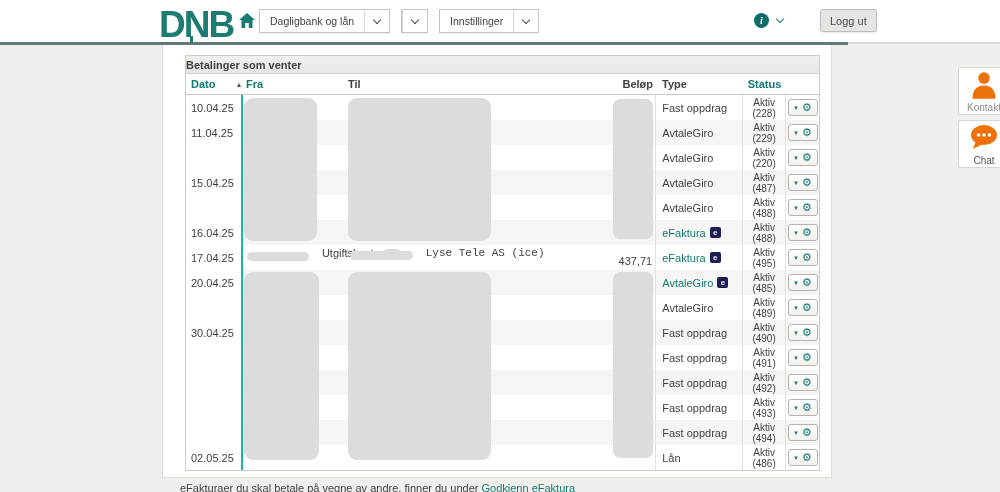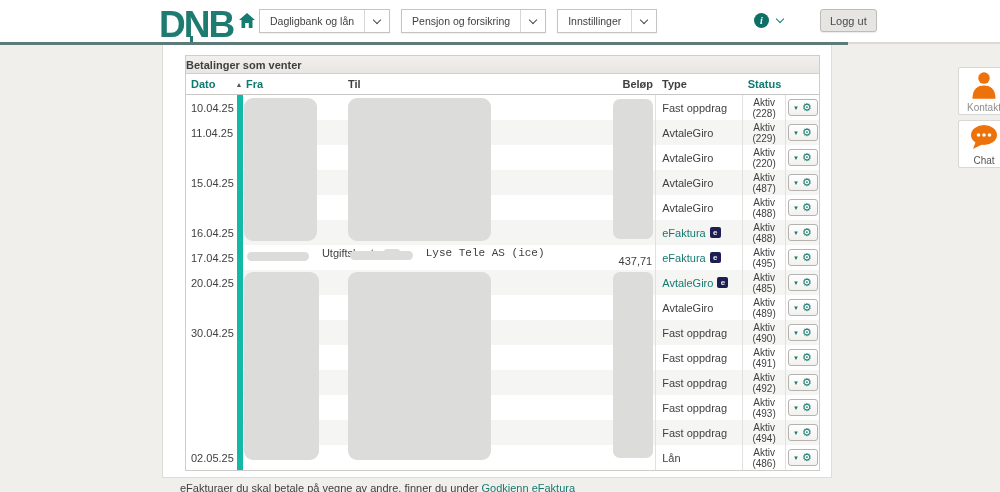--- a/index.html
+++ b/index.html
@@ -37,21 +37,21 @@
   .sort-arrow { font-size:7px; color:#555; }
   .h-fra { width:103px; padding-left:3px; color:#0e7a70; }
   .h-til { width:260px; padding-left:2px; color:#3f3f3f; }
   .h-belop { width:50px; text-align:right; padding-right:3px; color:#3f3f3f; }
   .h-type { width:87px; padding-left:6px; color:#3f3f3f; }
   .h-status { width:43px; text-align:center; color:#0e7a70; }
 
   .pt-body { position:relative; }
   .row { height:25px; display:flex; background:#fff; }
   .row.stripe { background:#f5f5f3; }
-  .c-date { width:57px; padding-left:5px; background:#fff; border-right:6px solid #14b8a6; font-size:11px; display:flex; align-items:center; }
+  .c-date { width:57px; padding-left:5px; background:#fff; border-right:2px solid #14b8a6; font-size:11px; display:flex; align-items:center; }
   .c-fra { width:103px; position:relative; }
   .c-til { width:260px; position:relative; }
   .c-belop { width:50px; font-size:11px; display:flex; align-items:flex-end; justify-content:flex-end; padding-right:3px; padding-bottom:3px; }
   .c-type { width:87px; border-left:1px solid #e3e1de; font-size:11px; display:flex; align-items:center; padding-left:6px; gap:4px; }
   .c-type.link { color:#157a70; }
   .c-status { width:43px; border-left:1px solid #e3e1de; font-size:10px; line-height:11px; display:flex; flex-direction:column; align-items:center; justify-content:center; }
   .c-actions { width:34px; border-left:1px solid #e3e1de; display:flex; align-items:center; justify-content:center; }
 
   .efaktura-badge { display:none; width:11px; height:11px; background:#1d1d52; border-radius:2px; color:#efeff8; font-size:8px; font-weight:bold; align-items:center; justify-content:center; }
   .row-action { width:30px; height:17px; background:linear-gradient(#fff,#f3f1ee); border:1px solid #b5b3af; border-radius:3px; display:flex; align-items:center; justify-content:center; gap:3px; padding:0; cursor:pointer; }
@@ -97,21 +97,20 @@
   </svg>
 
   <div class="navpills">
     <div class="pill">
       <span class="pill-label">Dagligbank og lån</span>
       <span class="pill-chev">
           <span class="chev"></span>
         </span>
     </div>
     <div class="pill">
-      <span class="pill-label">Pensjon og forsikring</span>
       <span class="pill-chev">
           <span class="chev"></span>
         </span>
     </div>
     <div class="pill">
       <span class="pill-label">Innstillinger</span>
       <span class="pill-chev">
           <span class="chev"></span>
         </span>
     </div>

